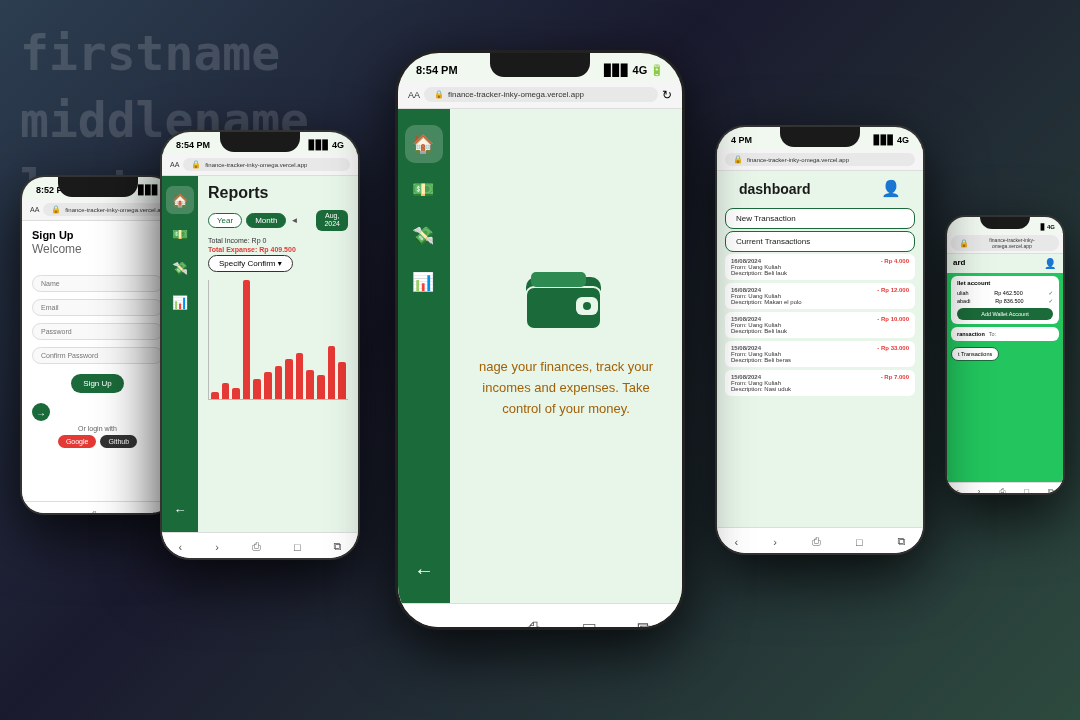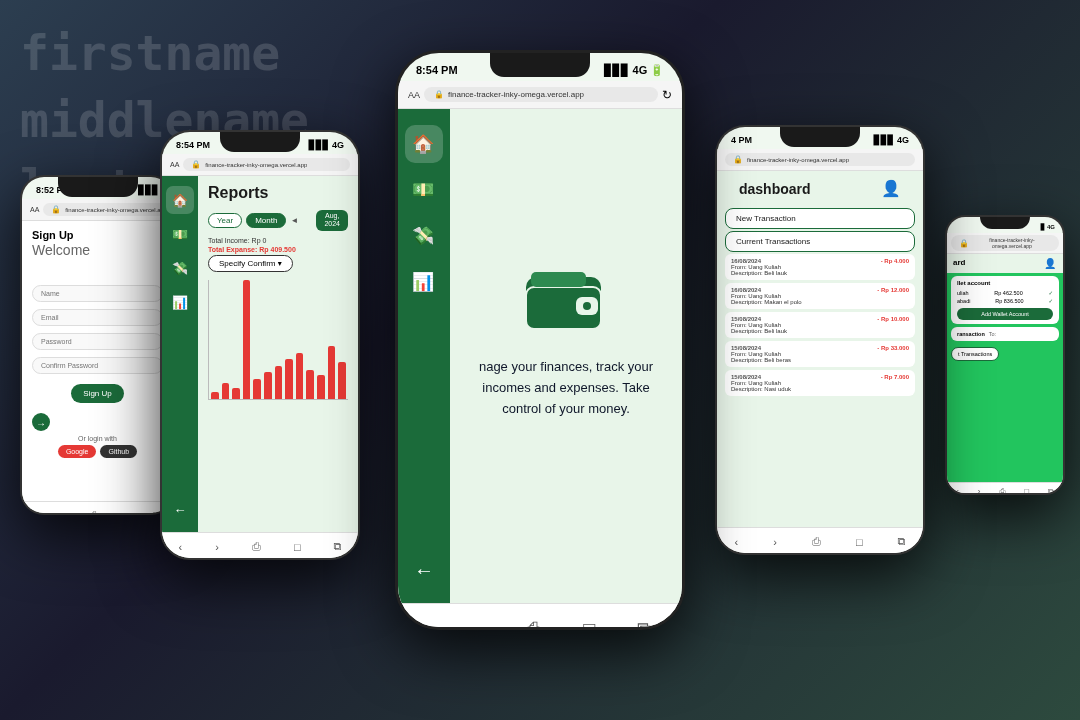--- a/index.html
+++ b/index.html
@@ -253,21 +253,21 @@
     .app-title {
       font-size: 22px;
       font-weight: 800;
       color: #1a1a1a;
       margin-bottom: 20px;
       font-family: 'Georgia', serif;
     }
 
     .app-description {
       font-size: 13px;
-      color: #0f172a;
+      color: #a16207;
       line-height: 1.6;
       margin-bottom: 30px;
       font-weight: 500;
     }
 
     .btn-row {
       display: flex;
       gap: 12px;
     }
     .btn-logout {
@@ -467,21 +467,21 @@
     .tx-date { font-weight: 600; font-size: 6px; color: #555; }
 
     
     .signup-content {
       background: white;
       height: calc(100% - 56px);
       padding: 8px 10px;
       overflow: hidden;
     }
     .signup-title { font-size: 11px; font-weight: 800; margin-bottom: 1px; }
-    .signup-sub { font-size: 14px; color: #666; margin-bottom: 24px; }
+    .signup-sub { font-size: 12px; color: #666; margin-bottom: 16px; }
     .signup-input {
       width: 100%;
       border: 1px solid #ddd;
       border-radius: 12px;
       padding: 4px 8px;
       font-size: 7px;
       margin-bottom: 4px;
       color: #999;
       background: #f9f9f9;
       outline: none;

